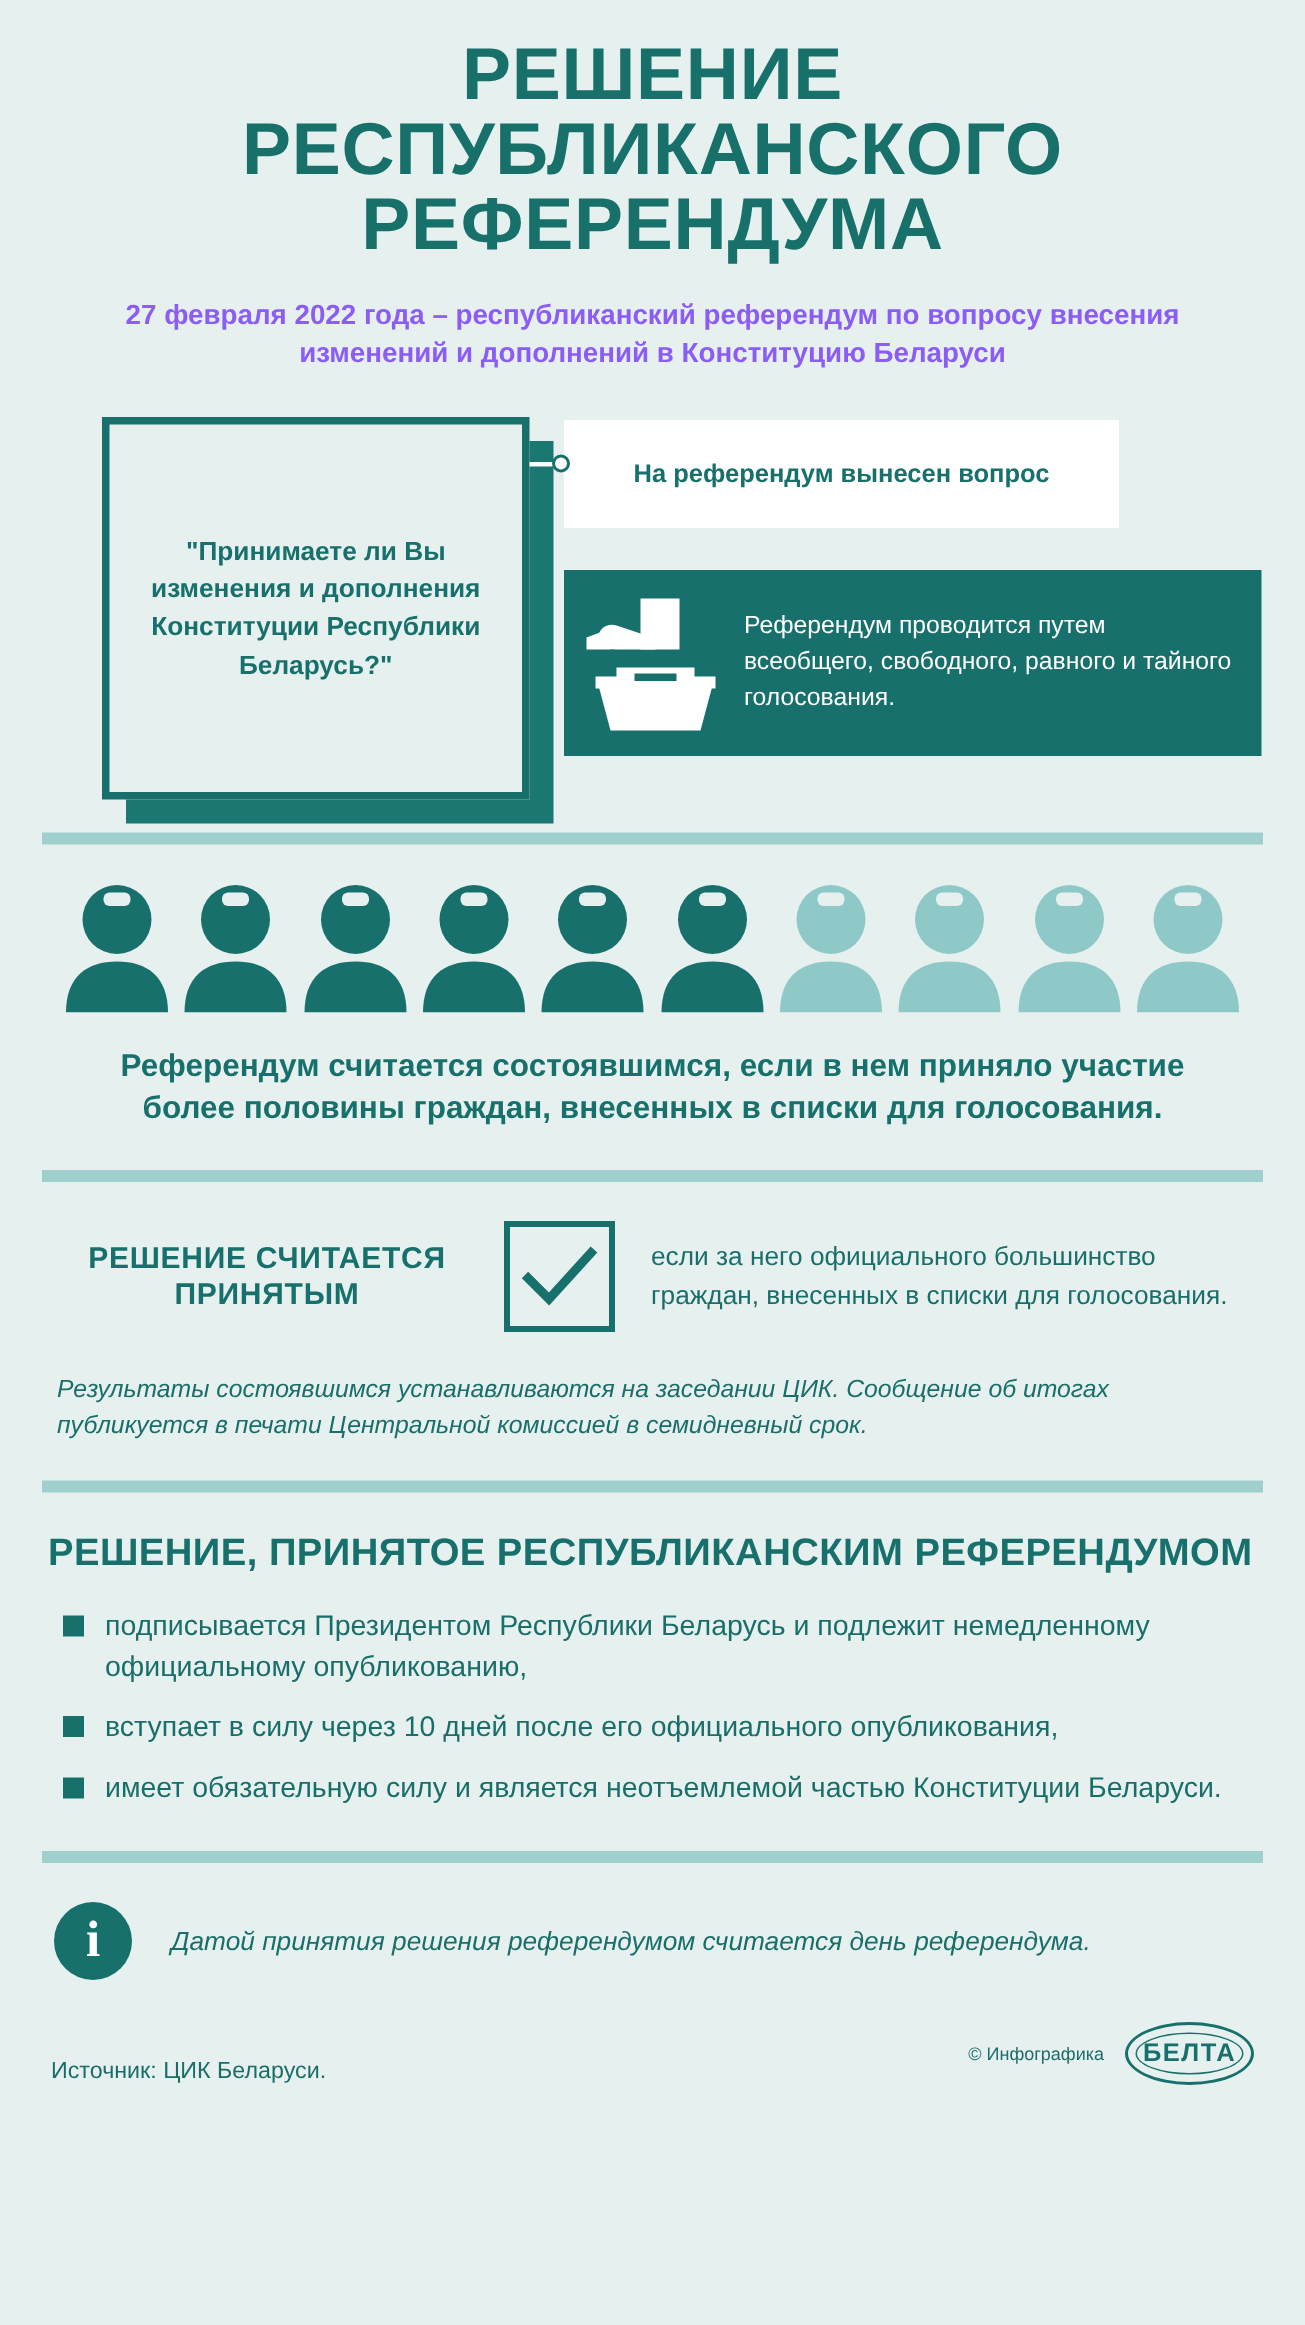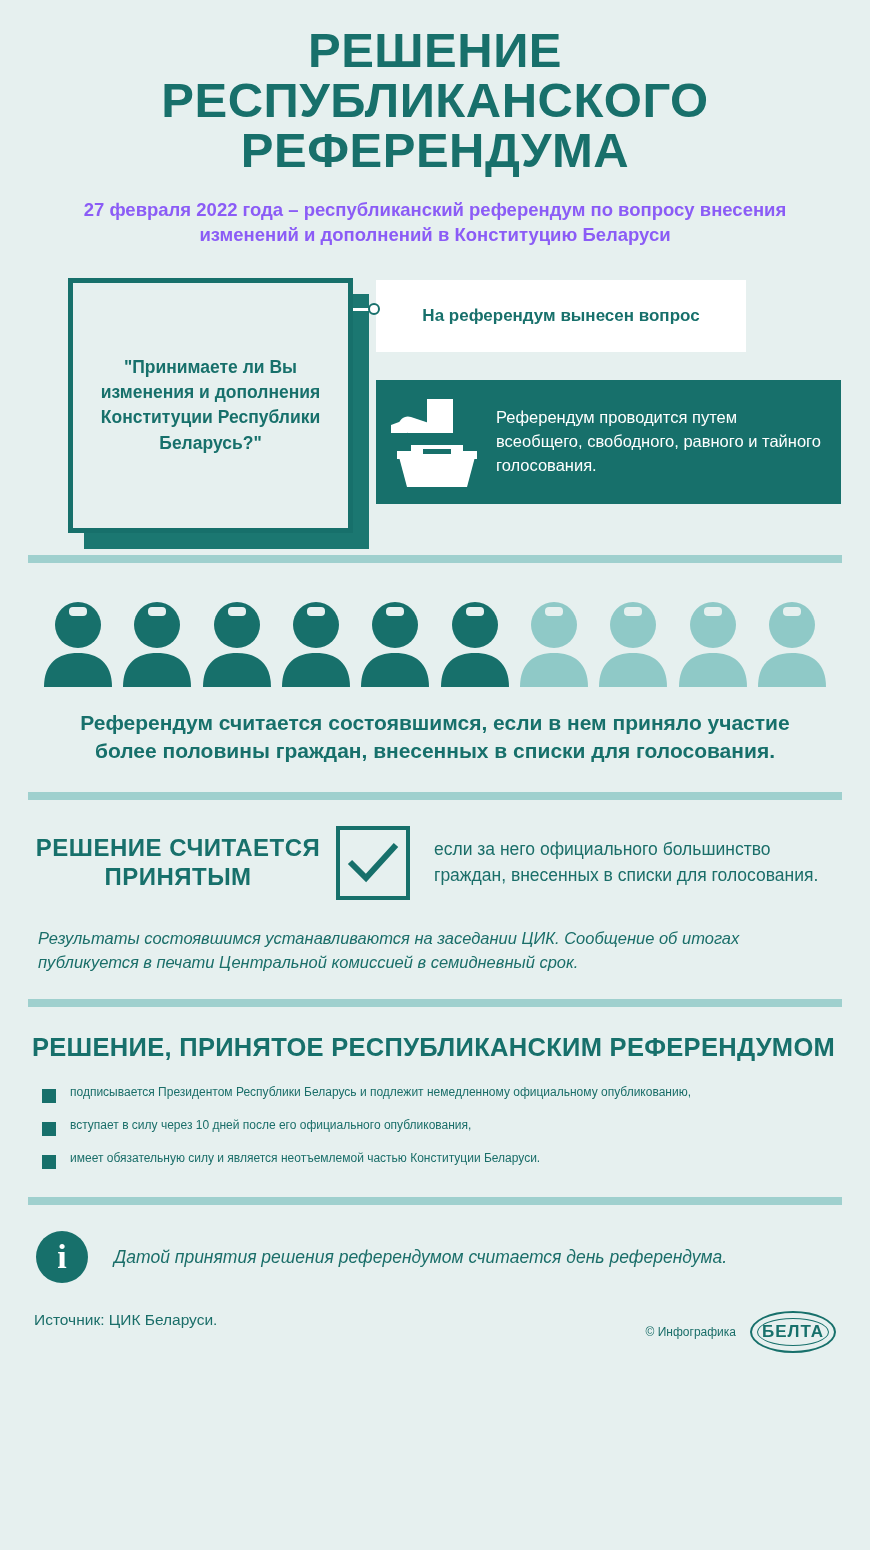--- a/index.html
+++ b/index.html
@@ -145,21 +145,21 @@
   }
 
   
   .divider {
     height: 8px;
     background: #9fd0ce;
     margin: 0 0 0 0;
   }
 
   
-  .people-section { padding-top: 38px; }
+  .people-section { padding-top: 26px; }
   .people-row {
     display: flex;
     justify-content: space-between;
     align-items: flex-end;
     padding: 0 14px;
   }
   .people-caption {
     text-align: center;
     font-size: 21px;
     line-height: 1.35;
@@ -170,21 +170,21 @@
 
   
   .accepted-section {
     padding: 26px 0 8px 0;
     display: flex;
     align-items: center;
   }
   .accepted-title {
     flex: 0 0 300px;
     text-align: center;
-    font-size: 24px;
+    font-size: 20px;
     line-height: 1.2;
     font-weight: bold;
     color: #17706b;
     letter-spacing: 0.5px;
     text-transform: uppercase;
   }
   .check-box {
     flex: 0 0 74px;
     width: 74px;
     height: 74px;
@@ -227,21 +227,21 @@
   }
   .bullet-mark {
     flex: 0 0 14px;
     width: 14px;
     height: 14px;
     background: #17706b;
     margin-top: 5px;
     margin-right: 14px;
   }
   .bullet-text {
-    font-size: 12px;
+    font-size: 19px;
     line-height: 1.4;
     color: #1a6e69;
   }
 
   
   .info-section {
     display: flex;
     align-items: center;
     padding: 26px 8px 18px 8px;
   }
@@ -263,21 +263,21 @@
   .info-text {
     font-size: 17.5px;
     line-height: 1.4;
     font-style: italic;
     color: #1a6e69;
   }
 
   
   .footer {
     display: flex;
-    align-items: flex-start;
+    align-items: flex-end;
     justify-content: space-between;
     padding: 10px 6px 16px 6px;
   }
   .source {
     font-size: 15.5px;
     color: #1a6e69;
   }
   .copyright-wrap {
     display: flex;
     align-items: center;

